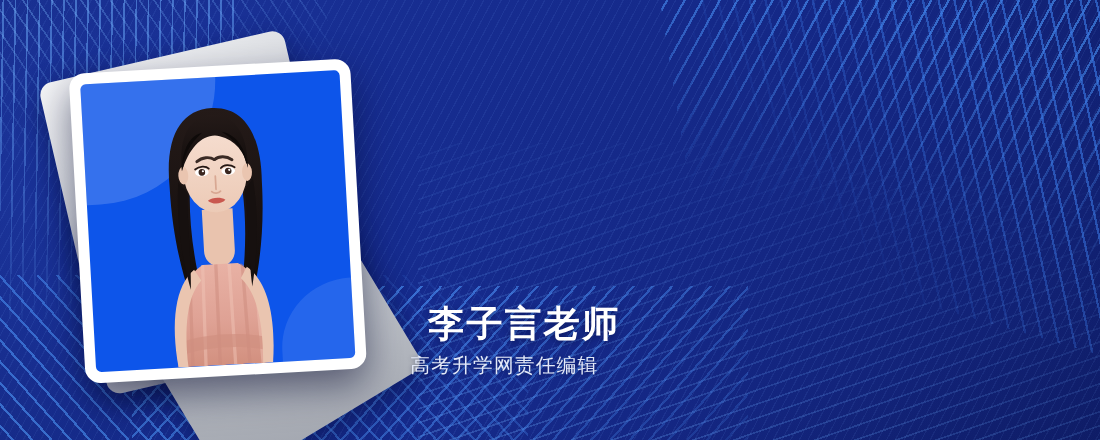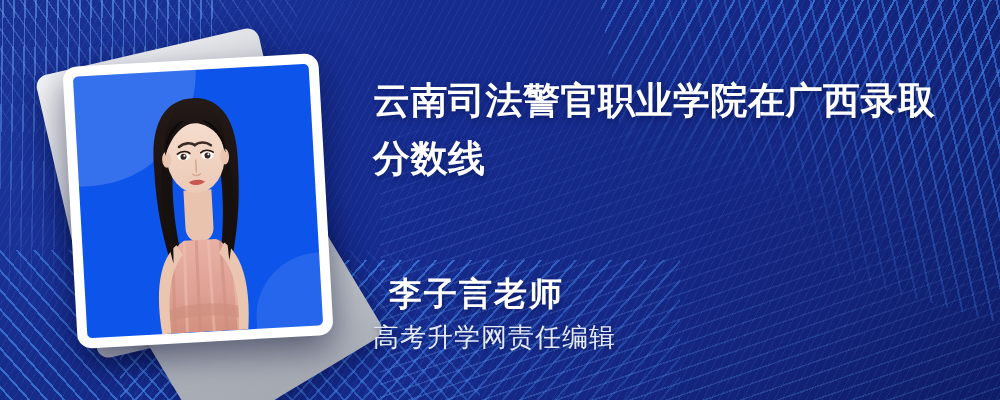--- a/index.html
+++ b/index.html
@@ -269,21 +269,21 @@
     font-size: 33px;
     font-weight: bold;
     letter-spacing: 2px;
     text-shadow: 0 2px 6px rgba(3,10,55,0.5);
   }
   .author-role {
     position: absolute;
     top: 320px;
     left: 0;
     color: #e3e9f8;
-    font-size: 26px;
+    font-size: 18px;
     font-weight: normal;
     letter-spacing: 1px;
     text-shadow: 0 1px 4px rgba(3,10,55,0.45);
   }
 </style>
 </head>
 <body>
 
 <div class="banner">
 
@@ -371,18 +371,17 @@
           <path d="M92 100 C96 97 104 97 108 100 C104 104 96 104 92 100 Z" fill="#c9584f"></path>
 
           <path d="M66 82 C62 120 66 152 72 180 C74 156 72 118 74 92 Z" fill="#16100f"></path>
           <path d="M134 82 C138 120 134 152 128 180 C126 156 128 118 126 92 Z" fill="#16100f"></path>
         </svg>
       </div>
     </div>
   </div>
 
   <div class="text-block">
-    <div class="headline">云南司法警官职业学院在广西录取分数线</div>
     <div class="author-name">李子言老师</div>
     <div class="author-role">高考升学网责任编辑</div>
   </div>
 
 </div>
 
 </body></html>

